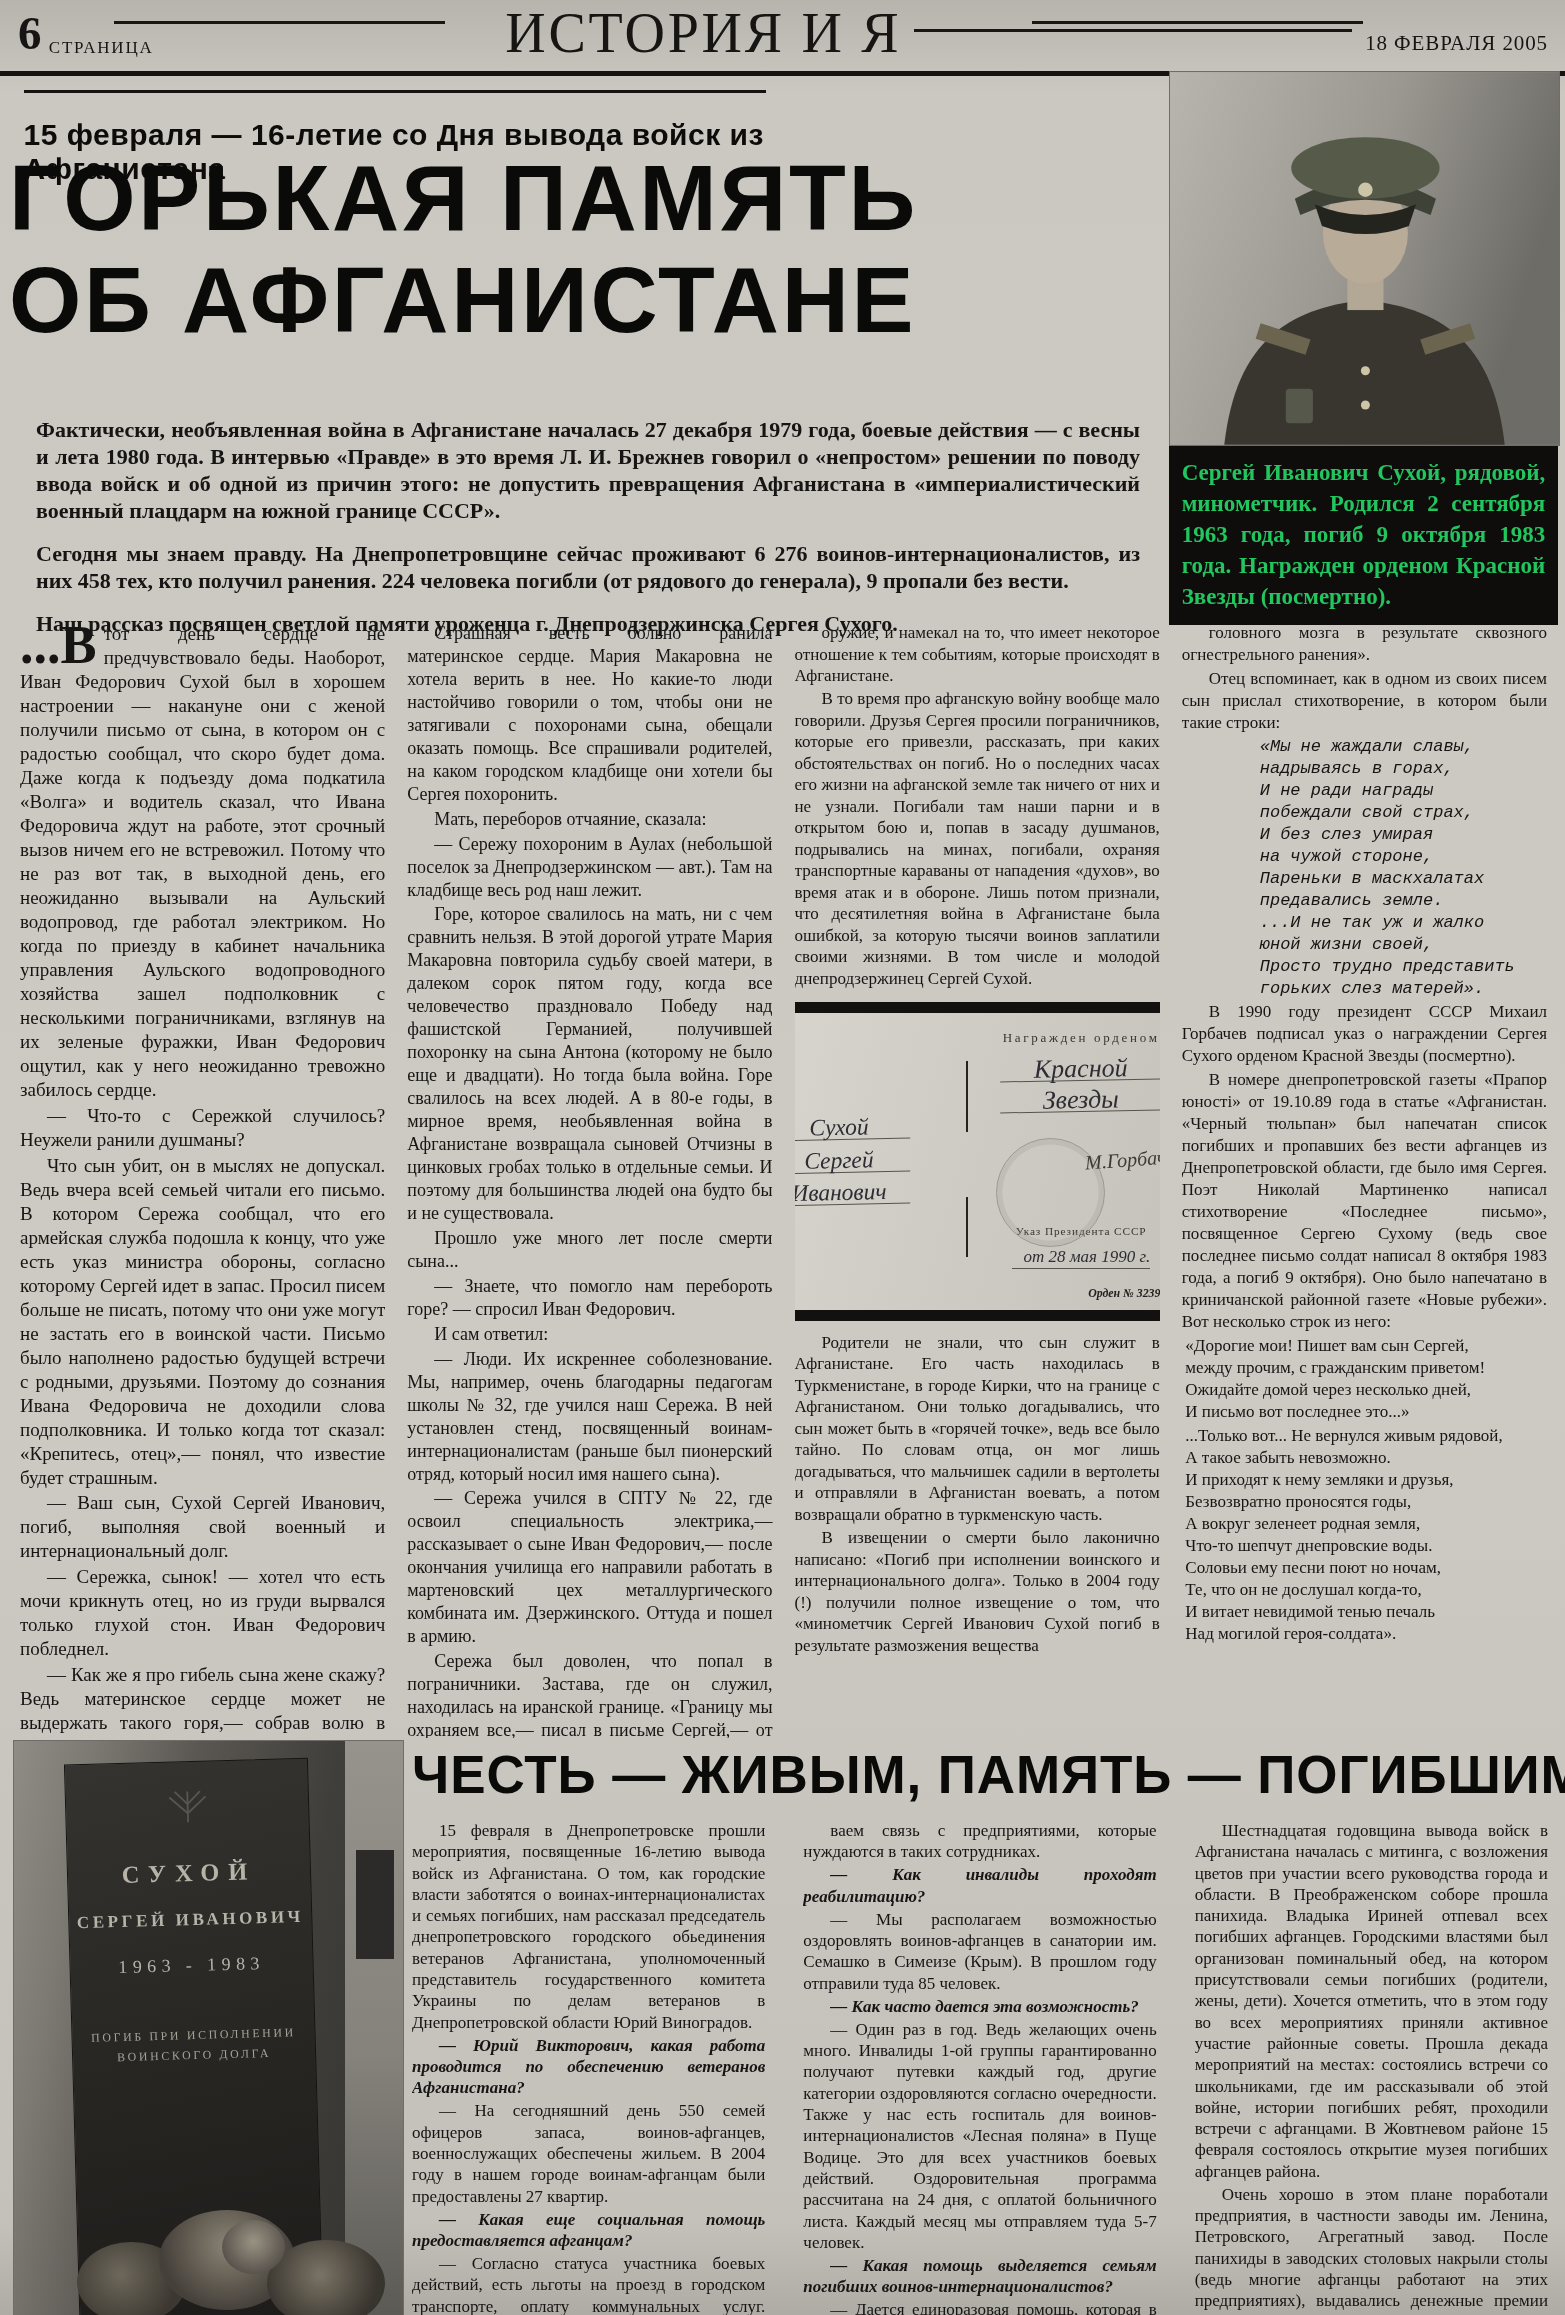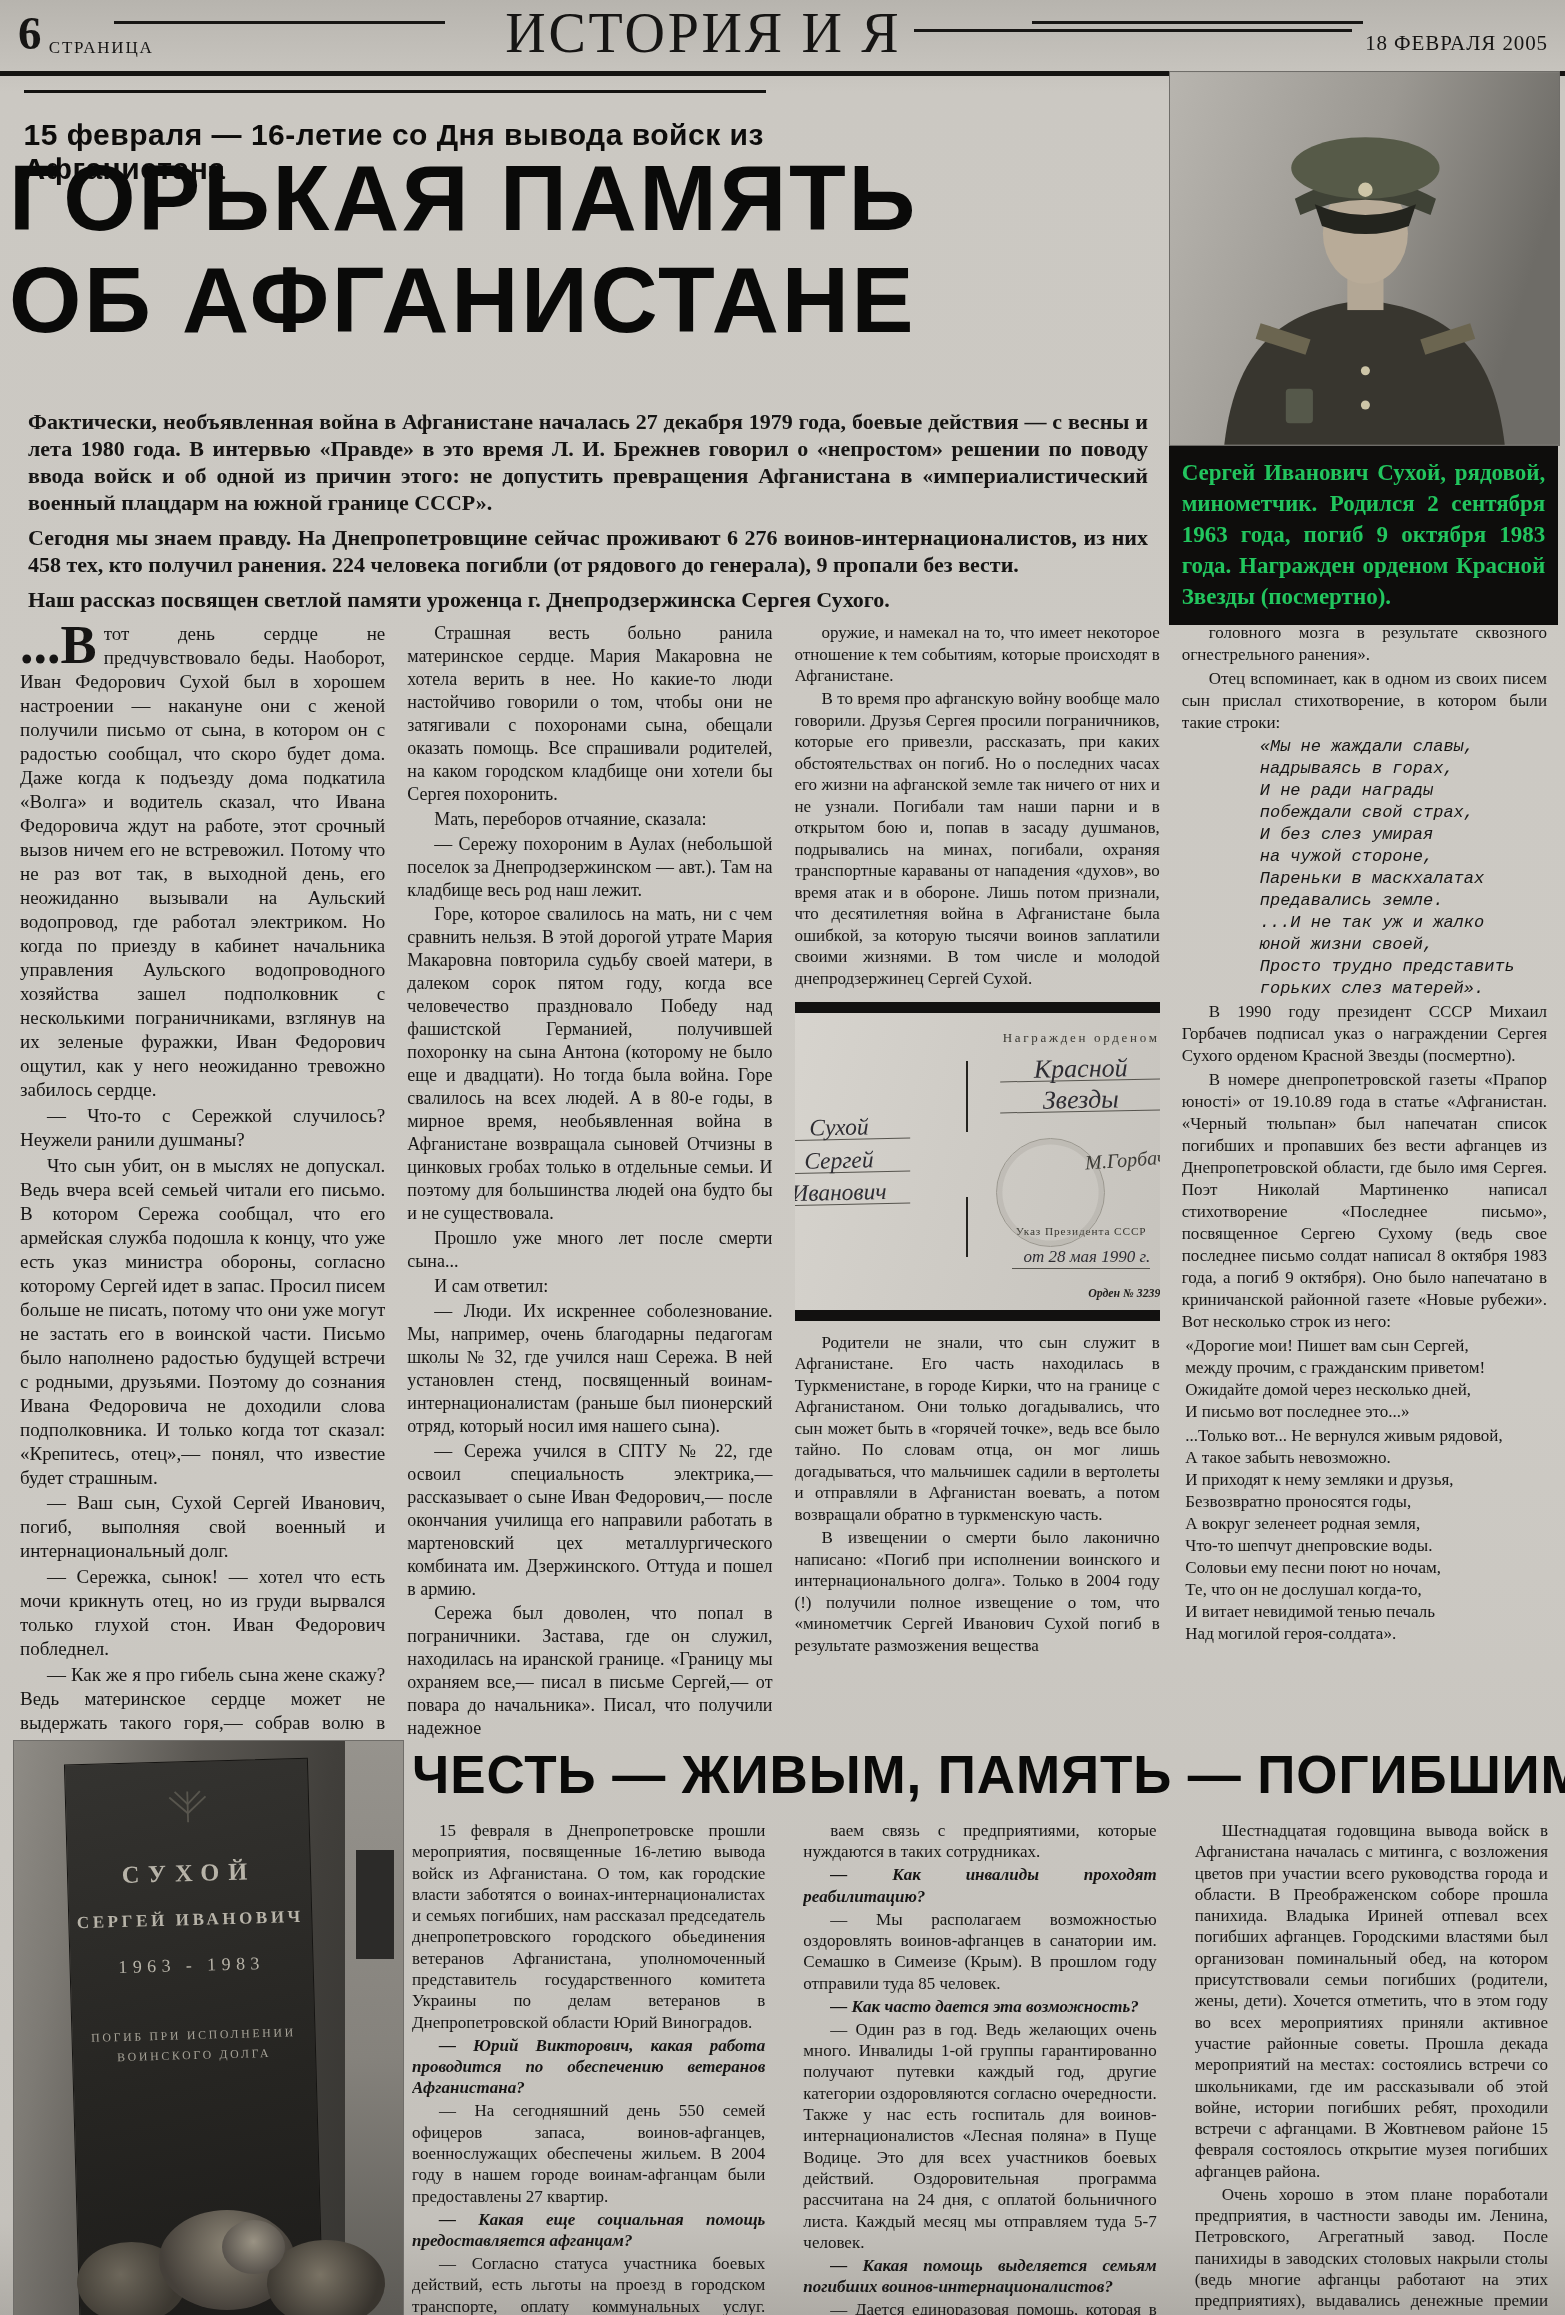--- a/index.html
+++ b/index.html
@@ -22,21 +22,21 @@
     border-top:3.6px solid #141311; padding-top:25px;
     font-family:"Liberation Sans","DejaVu Sans",sans-serif;
     font-weight:bold; font-size:30px; letter-spacing:0.5px; color:#0d0c0b;}
   
   .headline{position:absolute; left:9px; top:147px; width:1154px;
     font-family:"Liberation Sans","DejaVu Sans",sans-serif; font-weight:bold;
     font-size:93px; line-height:1.1; letter-spacing:2.7px; color:#0a0a09; white-space:nowrap;}
   
   .lead{position:absolute; left:20px; top:400px; width:1136px; font-weight:bold;
     font-size:22px; line-height:27px; text-align:justify;}
-  .lead p{margin:8px;}
+  .lead p{margin:16px;}
   
   .portrait{position:absolute; left:1169px; top:71px; width:389px;}
   .portrait .photo{width:389px; height:373px; display:block; border:0.9px solid #6f6d69; background:#9d9a94;}
   .portrait .caption{background:#0e0d0c; color:#22c55e; font-weight:bold;
     font-size:23px; line-height:31px; padding:11px 12.7px 12.7px; text-align:justify;}
   
   .cols{position:absolute; left:20px; top:622px; width:1527px; height:1116px;
     display:flex; gap:22px; overflow:hidden; text-align:justify;}
   .col{flex:1 1 0; overflow:hidden;}
   .col p{margin:0 0 1.8px 0; text-indent:27px;}
@@ -168,20 +168,21 @@
           <p>— Как же я про гибель сына жене скажу? Ведь материнское сердце может не выдержать такого горя,— собрав волю в кулак, сказал он.</p>
         </div>
     </div>
     <div class="col c2">
       <div>
           <p>Страшная весть больно ранила материнское сердце. Мария Макаровна не хотела верить в нее. Но какие-то люди настойчиво говорили о том, чтобы они не затягивали с похоронами сына, обещали оказать помощь. Все спрашивали родителей, на каком городском кладбище они хотели бы Сергея похоронить.</p>
           <p>Мать, переборов отчаяние, сказала:</p>
           <p>— Сережу похороним в Аулах (небольшой поселок за Днепродзержинском — авт.). Там на кладбище весь род наш лежит.</p>
           <p>Горе, которое свалилось на мать, ни с чем сравнить нельзя. В этой дорогой утрате Мария Макаровна повторила судьбу своей матери, в далеком сорок пятом году, когда все человечество праздновало Победу над фашистской Германией, получившей похоронку на сына Антона (которому не было еще и двадцати). Но тогда была война. Горе свалилось на всех людей. А в 80-е годы, в мирное время, необьявленная война в Афганистане возвращала сыновей Отчизны в цинковых гробах только в отдельные семьи. И поэтому для большинства людей она будто бы и не существовала.</p>
           <p>Прошло уже много лет после смерти сына...</p>
+          <p>— Знаете, что помогло нам перебороть горе? — спросил Иван Федорович.</p>
           <p>И сам ответил:</p>
           <p>— Люди. Их искреннее соболезнование. Мы, например, очень благодарны педагогам школы № 32, где учился наш Сережа. В ней установлен стенд, посвященный воинам-интернационалистам (раньше был пионерский отряд, который носил имя нашего сына).</p>
           <p>— Сережа учился в СПТУ № 22, где освоил специальность электрика,— рассказывает о сыне Иван Федорович,— после окончания училища его направили работать в мартеновский цех металлургического комбината им. Дзержинского. Оттуда и пошел в армию.</p>
           <p>Сережа был доволен, что попал в пограничники. Застава, где он служил, находилась на иранской границе. «Границу мы охраняем все,— писал в письме Сергей,— от повара до начальника». Писал, что получили надежное</p>
         </div>
     </div>
     <div class="col c3">
       <div>
           <p>оружие, и намекал на то, что имеет некоторое отношение к тем событиям, которые происходят в Афганистане.</p>
           <p>В то время про афганскую войну вообще мало говорили. Друзья Сергея просили пограничников, которые его привезли, рассказать, при каких обстоятельствах он погиб. Но о последних часах его жизни на афганской земле так ничего от них и не узнали. Погибали там наши парни и в открытом бою и, попав в засаду душманов, подрывались на минах, погибали, охраняя транспортные караваны от нападения «духов», во время атак и в обороне. Лишь потом признали, что десятилетняя война в Афганистане была ошибкой, за которую тысячи воинов заплатили своими жизнями. В том числе и молодой днепродзержинец Сергей Сухой.</p>

